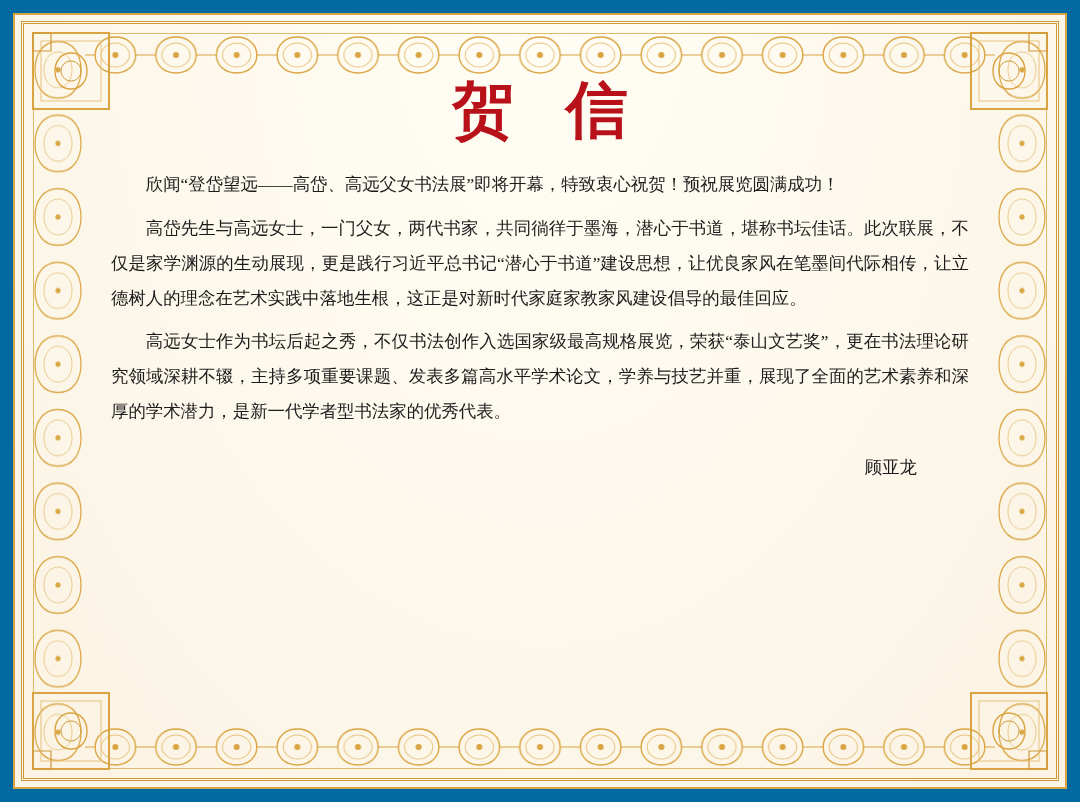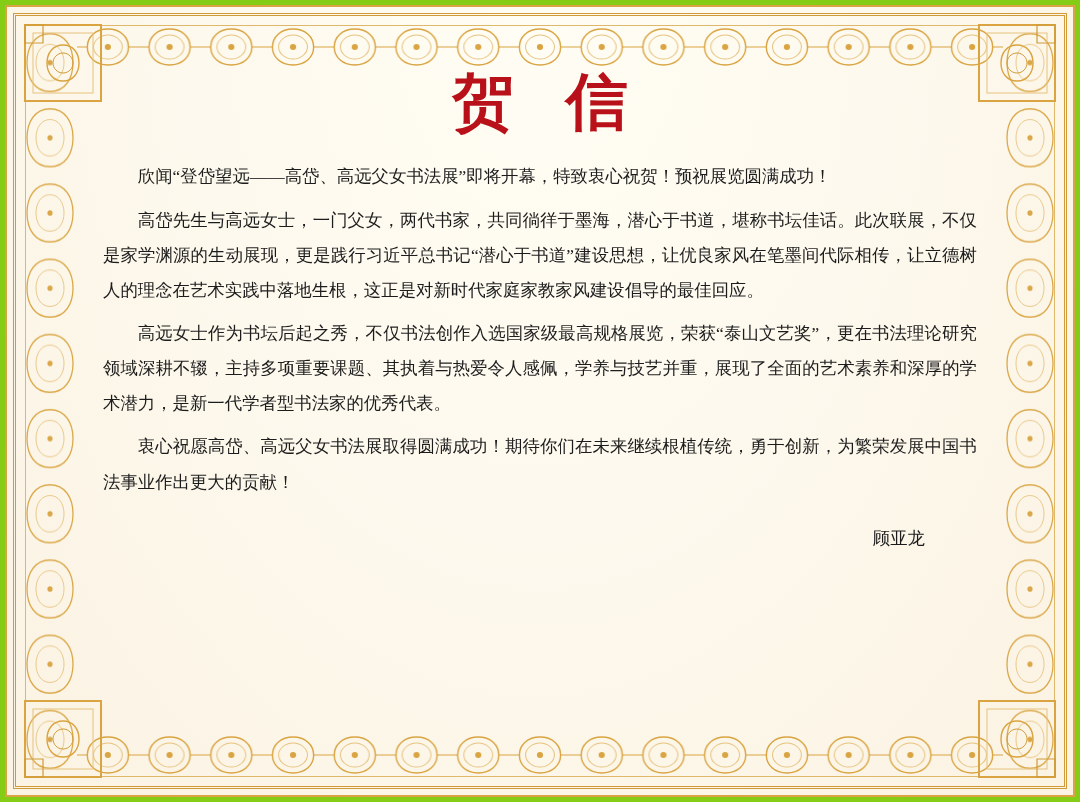--- a/index.html
+++ b/index.html
@@ -13,22 +13,22 @@
     font-family: "Liberation Serif", "DejaVu Serif", serif;
     overflow: hidden;
   }
 
   
   .certificate {
     position: relative;
     width: 1080px;
     height: 802px;
     box-sizing: border-box;
-    background: #84cc16;
-    padding: 5px;
+    background: #0369a1;
+    padding: 13px;
     text-decoration: underline;
   }
   .cert-inner {
     position: relative;
     width: 100%;
     height: 100%;
     box-sizing: border-box;
     background: #fffdf7;
     border: 2px solid #d9a441;
     overflow: hidden;
@@ -231,22 +231,21 @@
         <path d="M6 6 L24 6 L24 24 L6 24 Z" fill="none" stroke="#cf9a37" stroke-width="1.2"></path>
       </svg>
     </div>
 
     <div class="content">
       <div class="doc-title">贺 信</div>
 
       <div class="body-text">
         <p>欣闻“登岱望远——高岱、高远父女书法展”即将开幕，特致衷心祝贺！预祝展览圆满成功！</p>
         <p>高岱先生与高远女士，一门父女，两代书家，共同徜徉于墨海，潜心于书道，堪称书坛佳话。此次联展，不仅是家学渊源的生动展现，更是践行习近平总书记“潜心于书道”建设思想，让优良家风在笔墨间代际相传，让立德树人的理念在艺术实践中落地生根，这正是对新时代家庭家教家风建设倡导的最佳回应。</p>
-        <p>高远女士作为书坛后起之秀，不仅书法创作入选国家级最高规格展览，荣获“泰山文艺奖”，更在书法理论研究领域深耕不辍，主持多项重要课题、其执着与热爱令人感佩，学养与技艺并重，展现了全面的艺术素养和深厚的学术潜力，是新一代学者型书法家的优秀代表。</p>
-        <p>衷心祝愿高岱、高远父女书法展取得圆满成功！期待你们在未来继续根植传统，勇于创新，为繁荣发展中国书法事业作出更大的贡献！</p>
+        <p>高远女士作为书坛后起之秀，不仅书法创作入选国家级最高规格展览，荣获“泰山文艺奖”，更在书法理论研究领域深耕不辍，主持多项重要课题、发表多篇高水平学术论文，学养与技艺并重，展现了全面的艺术素养和深厚的学术潜力，是新一代学者型书法家的优秀代表。</p>
       </div>
 
       <div class="signature">
         <div>顾亚龙</div>
 
       </div>
     </div>
   </div>
 </div>
 

